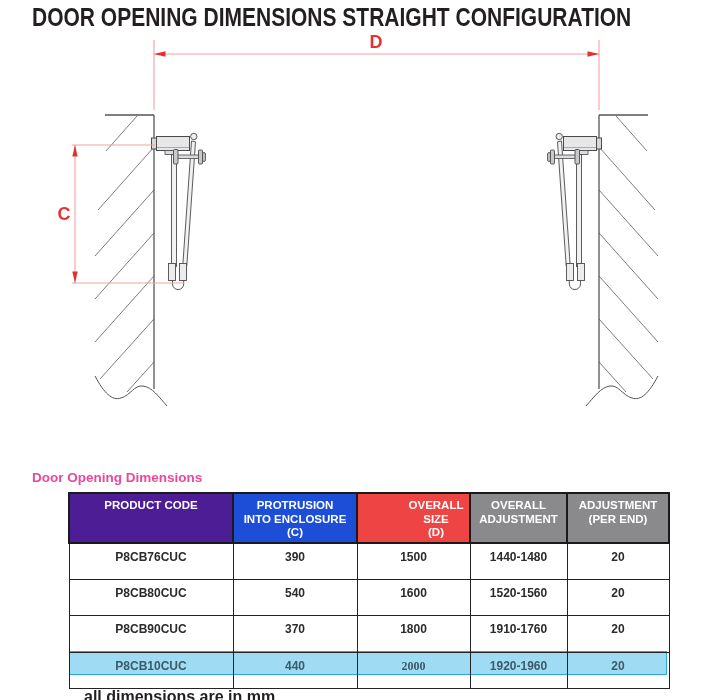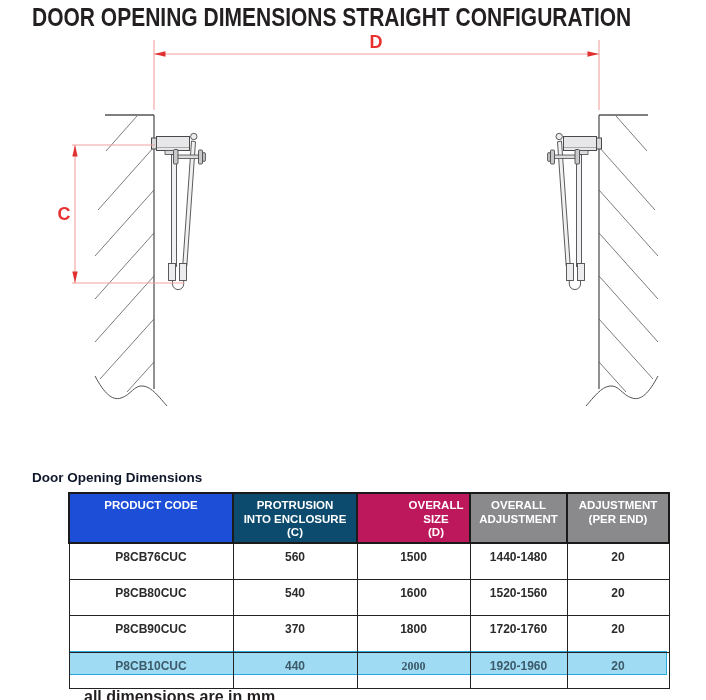--- a/index.html
+++ b/index.html
@@ -5,21 +5,21 @@
   html,body{margin:0;padding:0;background:#ffffff;}
   body{width:706px;height:700px;position:relative;overflow:hidden;
        font-family:"Liberation Sans",sans-serif;-webkit-font-smoothing:antialiased;}
   .page-title{position:absolute;left:32px;top:3px;font-size:25px;font-weight:700;
        color:#231f20;white-space:nowrap;transform:scaleX(0.84);transform-origin:0 0;
        letter-spacing:0px;}
   .diagram{position:absolute;left:0;top:0;}
   .dimline{stroke:#f4a1a1;stroke-width:1.1px;}
   .arrow{fill:#e03030;stroke:none;}
   .dimtext{fill:#e8302f;font-family:"Liberation Sans",sans-serif;font-size:18px;font-weight:700;}
-  .tbl-heading{position:absolute;left:32px;top:470px;font-size:13.5px;font-weight:700;color:#0f172a;}
+  .tbl-heading{position:absolute;left:32px;top:470px;font-size:13.5px;font-weight:700;color:#ec4899;}
   .tbl-wrap{position:absolute;left:68px;top:492px;width:602px;}
   .hl-band{position:absolute;left:1px;top:159px;width:598px;height:24px;z-index:0;
        box-sizing:border-box;border:1.6px solid;}
   table.dims{border-collapse:collapse;table-layout:fixed;width:600px;position:relative;z-index:1;
        background:transparent;}
   table.dims th{border:2.4px solid #1a1a1a;color:#ffffff;font-size:11.5px;font-weight:700;
        text-align:center;vertical-align:top;padding:5px 2px 2px 2px;line-height:1.18;
        white-space:pre-line;height:48px;box-sizing:border-box;}
   table.dims td{border:1.6px solid #222222;font-size:12px;font-weight:700;color:#2b2b2b;
        text-align:center;vertical-align:top;padding:6px 2px 2px 2px;height:36.5px;
@@ -96,52 +96,52 @@
   <table class="dims">
     <colgroup>
       <col style="width:164px">
         <col style="width:124px">
         <col style="width:113px">
       <col style="width:97px">
         <col style="width:102px">
     </colgroup>
     <thead>
       <tr>
-        <th id="th0" style="background: #1d4ed8;">PRODUCT CODE</th>
-        <th id="th1" style="background: #0c4a6e;">PROTRUSION
+        <th id="th0" style="background: #4c1d95;">PRODUCT CODE</th>
+        <th id="th1" style="background: #1d4ed8;">PROTRUSION
 INTO ENCLOSURE
 (C)</th>
-        <th id="th2" style="background: #be185d; padding-left: 47px;">OVERALL SIZE
+        <th id="th2" style="background: #ef4444; padding-left: 47px;">OVERALL SIZE
 (D)</th>
         <th id="th3" style="background: rgb(138, 138, 141);">OVERALL
 ADJUSTMENT</th>
         <th id="th4" style="background: rgb(138, 138, 141);">ADJUSTMENT
 (PER END)</th>
       </tr>
     </thead>
     <tbody>
       <tr>
         <td>P8CB76CUC</td>
-        <td>560</td>
+        <td>390</td>
         <td>1500</td>
         <td>1440-1480</td>
         <td>20</td>
       </tr>
       <tr>
         <td>P8CB80CUC</td>
         <td>540</td>
         <td>1600</td>
         <td>1520-1560</td>
         <td>20</td>
       </tr>
       <tr>
         <td>P8CB90CUC</td>
         <td>370</td>
         <td>1800</td>
-        <td>1720-1760</td>
+        <td>1910-1760</td>
         <td>20</td>
       </tr>
       <tr id="hl-row">
         <td style="color: rgb(60, 90, 106);">P8CB10CUC</td>
         <td style="color: rgb(60, 90, 106); margin-left: 8px;">440</td>
         <td style="color: rgb(60, 90, 106); font-family: Liberation Serif, serif;">2000</td>
         <td style="color: rgb(60, 90, 106);">1920-1960</td>
         <td style="color: rgb(60, 90, 106);">20</td>
       </tr>
     </tbody>

